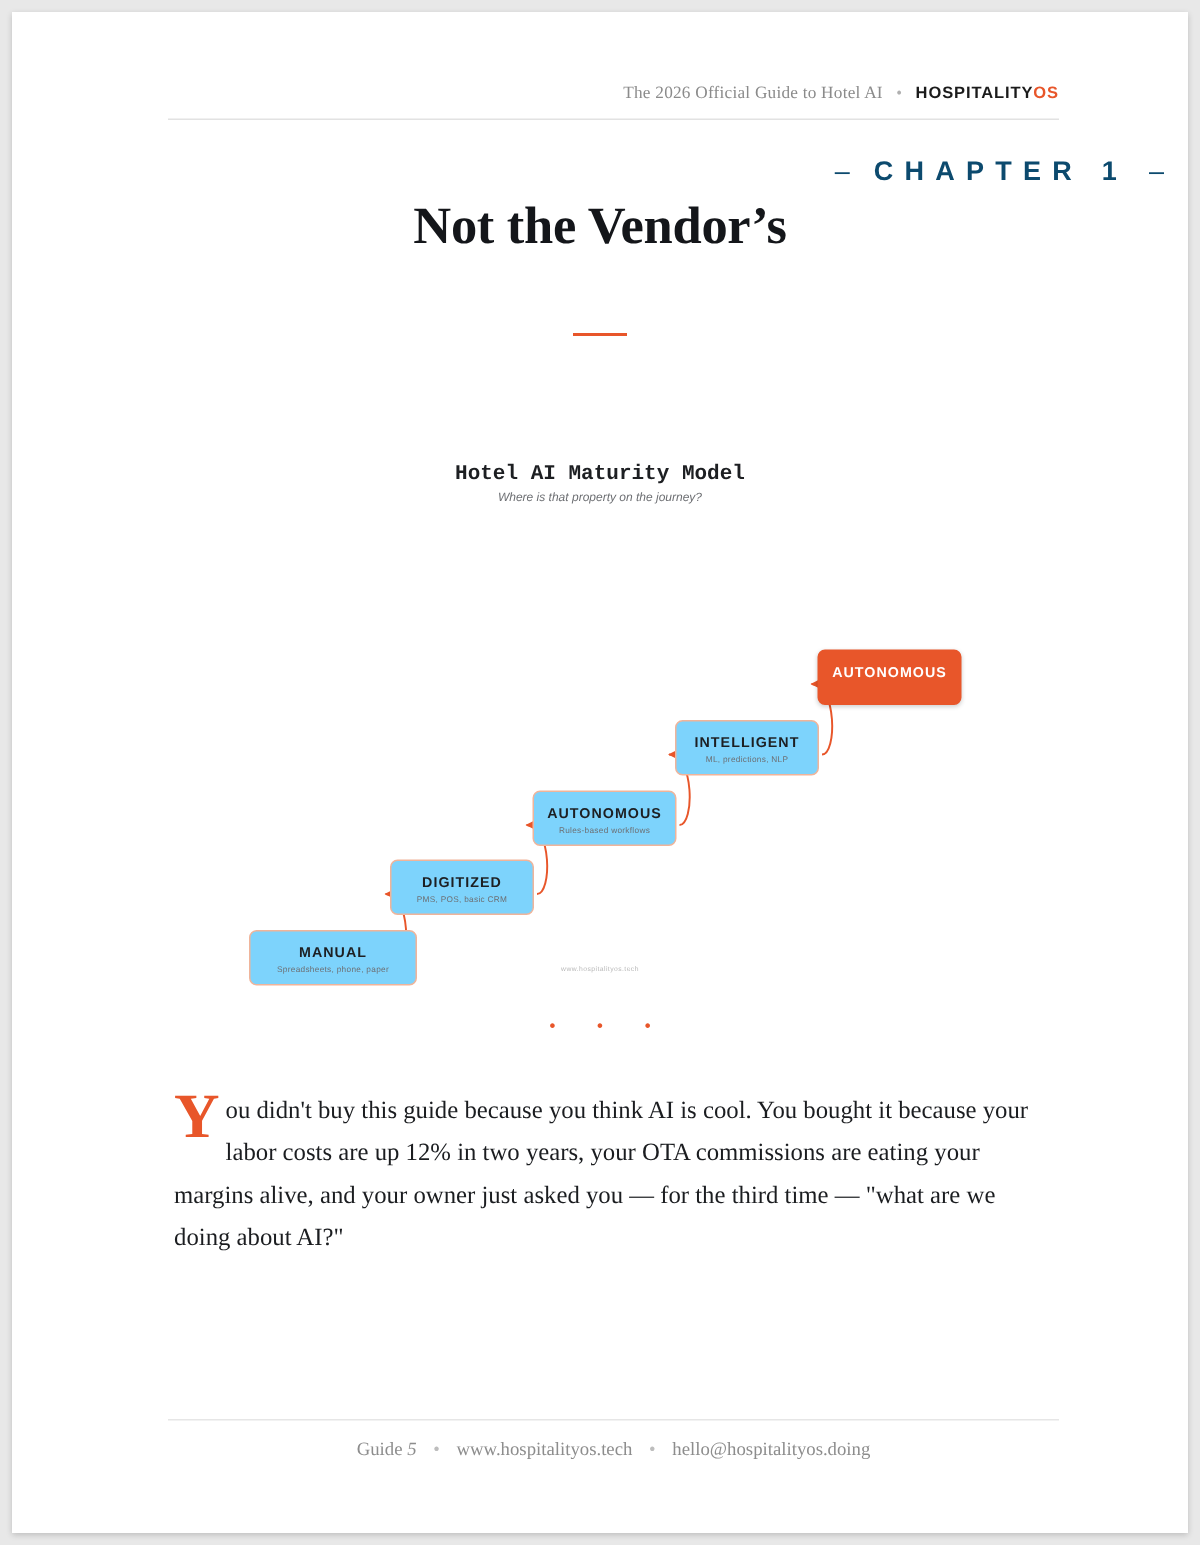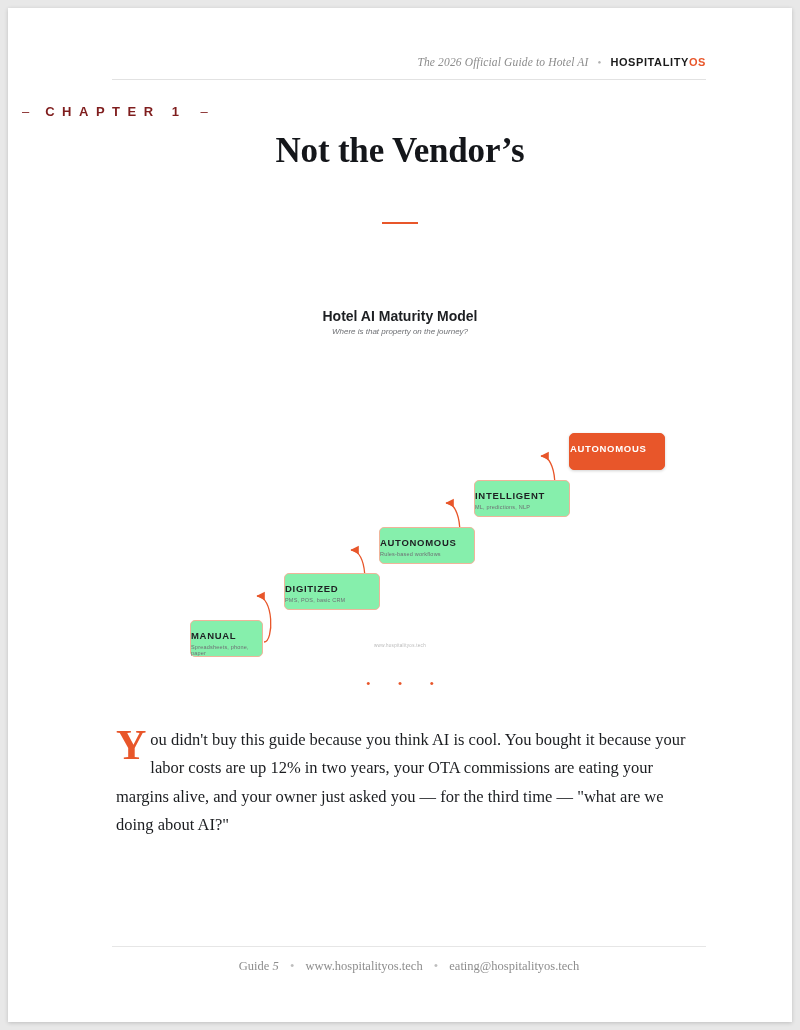--- a/index.html
+++ b/index.html
@@ -28,21 +28,20 @@
   .running-head {
     position: absolute;
     left: 104px;
     right: 86px;
     top: 44px;
     text-align: right;
     border-bottom: 1px solid #e2e2e2;
     padding-bottom: 9px;
   }
   .running-head .rh-title {
-    font-style: italic;
     font-size: 11.5px;
     color: #8b8b8b;
     letter-spacing: 0.15px;
     margin-top: 28px;
   }
   .running-head .rh-sep {
     font-size: 11px;
     color: #b0b0b0;
     padding: 0 5px;
   }
@@ -53,26 +52,26 @@
     letter-spacing: 0.6px;
     color: #1b1b1b;
   }
   .running-head .rh-brand .accent { color: #e8562a; }
 
   
   .chapter-label {
     position: absolute;
     left: 0; right: 0;
     top: 96px;
-    text-align: left;
-    font-family: "Liberation Sans", sans-serif;
-    font-size: 13px;
+    text-align: right;
+    font-family: "Liberation Sans", sans-serif;
+    font-size: 18px;
     font-weight: bold;
     letter-spacing: 7.5px;
-    color: #7f1d1d;
+    color: #0c4a6e;
   }
   .chapter-label .dash {
     letter-spacing: 2px;
     padding: 0 14px;
     font-weight: normal;
   }
 
   
   .chapter-title {
     position: absolute;
@@ -99,21 +98,21 @@
   
   .figure-block {
     position: absolute;
     left: 90px;
     right: 90px;
     top: 300px;
     height: 360px;
   }
   .fig-title {
     text-align: center;
-    font-family: Liberation Sans, sans-serif;
+    font-family: Liberation Mono, monospace;
     font-size: 14px;
     font-weight: bold;
     color: #1d1f22;
   }
   .fig-sub {
     text-align: center;
     font-family: "Liberation Sans", sans-serif;
     font-style: italic;
     font-size: 8px;
     color: #6d6f73;
@@ -121,36 +120,36 @@
   }
   .diagram {
     position: relative;
     height: 300px;
     margin-top: 14px;
   }
   .stage {
     position: absolute;
     box-sizing: border-box;
     border-radius: 5px;
+    text-align: center;
     font-family: "Liberation Sans", sans-serif;
     padding-top: 9px;
-    margin-left: 24px;
   }
   .stage .s-name {
     font-size: 9.5px;
     font-weight: bold;
     letter-spacing: 0.7px;
   }
   .stage .s-desc {
     font-size: 5.5px;
     margin-top: 3px;
     letter-spacing: 0.2px;
   }
   .stage.plain {
-    background: #86efac;
+    background: #7dd3fc;
     border: 1px solid #f0b49a;
   }
   .stage.plain .s-name { color: #1d1f22; }
   .stage.plain .s-desc { color: #6d6f73; }
   .stage.solid {
     background: #e8562a;
     border: 1px solid #e8562a;
     box-shadow: 0 1px 3px rgba(0,0,0,0.18);
   }
   .stage.solid .s-name { color: #ffffff; }
@@ -253,21 +252,21 @@
           <marker id="arw" markerWidth="7" markerHeight="7" refX="6" refY="3.2" orient="auto">
             <path d="M0,0 L6.5,3.2 L0,6.4 z" fill="#e8562a"></path>
           </marker>
         </defs>
         <path d="M166,292 C176,292 176,246 159,246" fill="none" stroke="#e8562a" stroke-width="1.3" marker-end="url(#arw)"></path>
         <path d="M260,246 C270,246 270,200 253,200" fill="none" stroke="#e8562a" stroke-width="1.3" marker-end="url(#arw)"></path>
         <path d="M355,200 C365,200 365,153 348,153" fill="none" stroke="#e8562a" stroke-width="1.3" marker-end="url(#arw)"></path>
         <path d="M450,153 C460,153 460,106 443,106" fill="none" stroke="#e8562a" stroke-width="1.3" marker-end="url(#arw)"></path>
       </svg>
 
-      <div class="stage plain" style="left:68px; top:270px; width:73px; height:37px;">
+      <div class="stage plain" style="left:68px; top:270px; width:112px; height:37px;">
         <div class="s-name">MANUAL</div>
         <div class="s-desc">Spreadsheets, phone, paper</div>
       </div>
 
       <div class="stage plain" style="left:162px; top:223px; width:96px; height:37px;">
         <div class="s-name">DIGITIZED</div>
         <div class="s-desc">PMS, POS, basic CRM</div>
       </div>
 
       <div class="stage plain" style="left:257px; top:177px; width:96px; height:37px;">
@@ -295,16 +294,16 @@
   <div class="body-copy">
     <p><span class="dropcap">Y</span><span>ou didn't buy this guide because you think AI is cool. You bought it because your labor costs are up 12% in two years, your OTA commissions are eating your margins alive, and your owner just asked you — for the third time — "what are we doing about AI?"</span></p>
   </div>
 
   <div class="footer">
     <span>Guide</span>
     <span class="pg-num">5</span>
     <span class="f-sep">•</span>
     <span>www.hospitalityos.tech</span>
     <span class="f-sep">•</span>
-    <span>eating@hospitalityos.tech</span>
+    <span>hello@hospitalityos.doing</span>
   </div>
 
 </div>
 
 </body></html>

